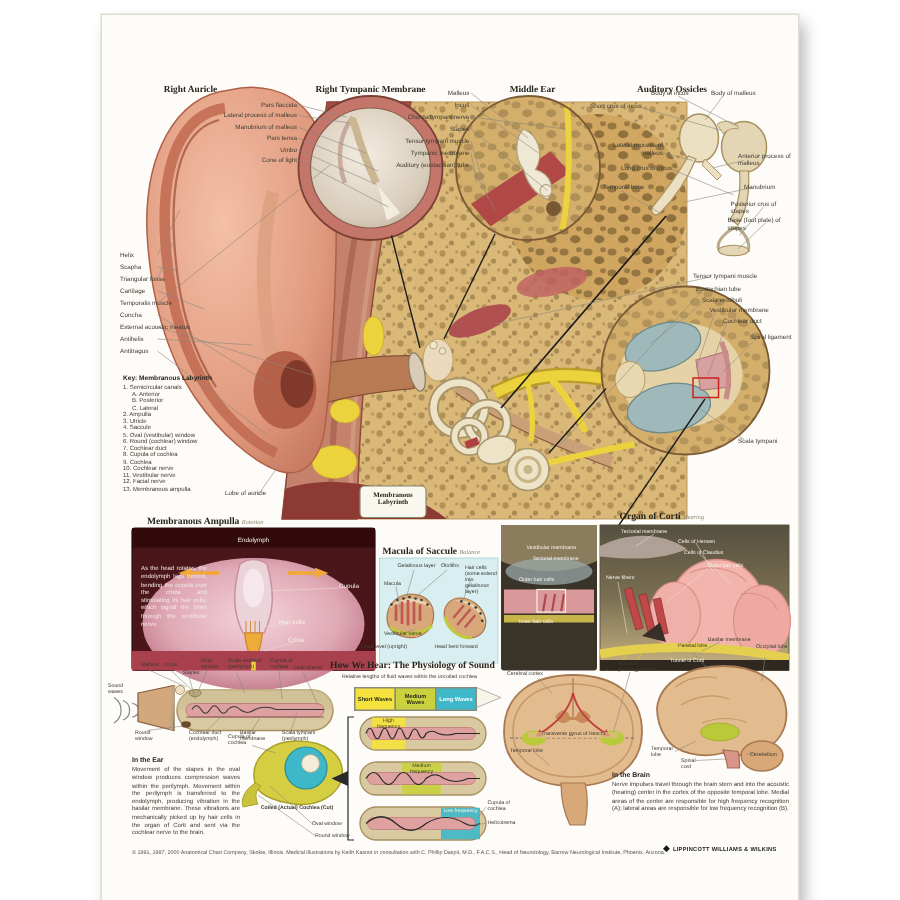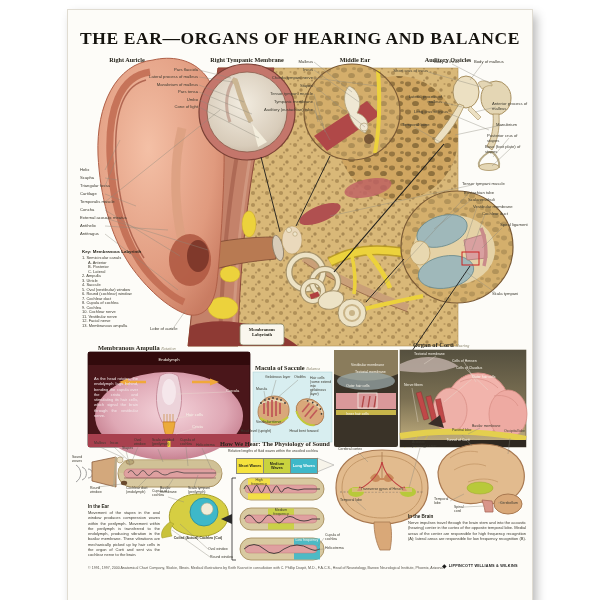--- a/index.html
+++ b/index.html
@@ -429,21 +429,20 @@
         <line x1="352" y1="438" x2="341" y2="478"></line>
       <line x1="288" y1="491" x2="298" y2="500"></line>
       <line x1="394" y1="425" x2="404" y2="436"></line>
         <line x1="442" y1="428" x2="440" y2="444"></line>
       <line x1="382" y1="491" x2="396" y2="484"></line>
         <line x1="396" y1="497" x2="416" y2="496"></line>
       <line x1="430" y1="493" x2="436" y2="492"></line>
     </g>
   </svg>
 
-  <div class="title">THE EAR—ORGANS OF HEARING AND BALANCE</div>
 
   <div class="sec" style="left:34px;width:50px;top:46px">Right Auricle</div>
   <div class="sec" style="left:139px;width:80px;top:46px">Right Tympanic Membrane</div>
   <div class="sec" style="left:257px;width:60px;top:46px">Middle Ear</div>
   <div class="sec" style="left:345px;width:70px;top:46px">Auditory Ossicles</div>
 
   <div class="t" style="left:12px;top:158px">Helix</div>
   <div class="t" style="left:12px;top:166px">Scapha</div>
   <div class="t" style="left:12px;top:174px">Triangular fossa</div>
   <div class="t" style="left:12px;top:182px">Cartilage</div>

